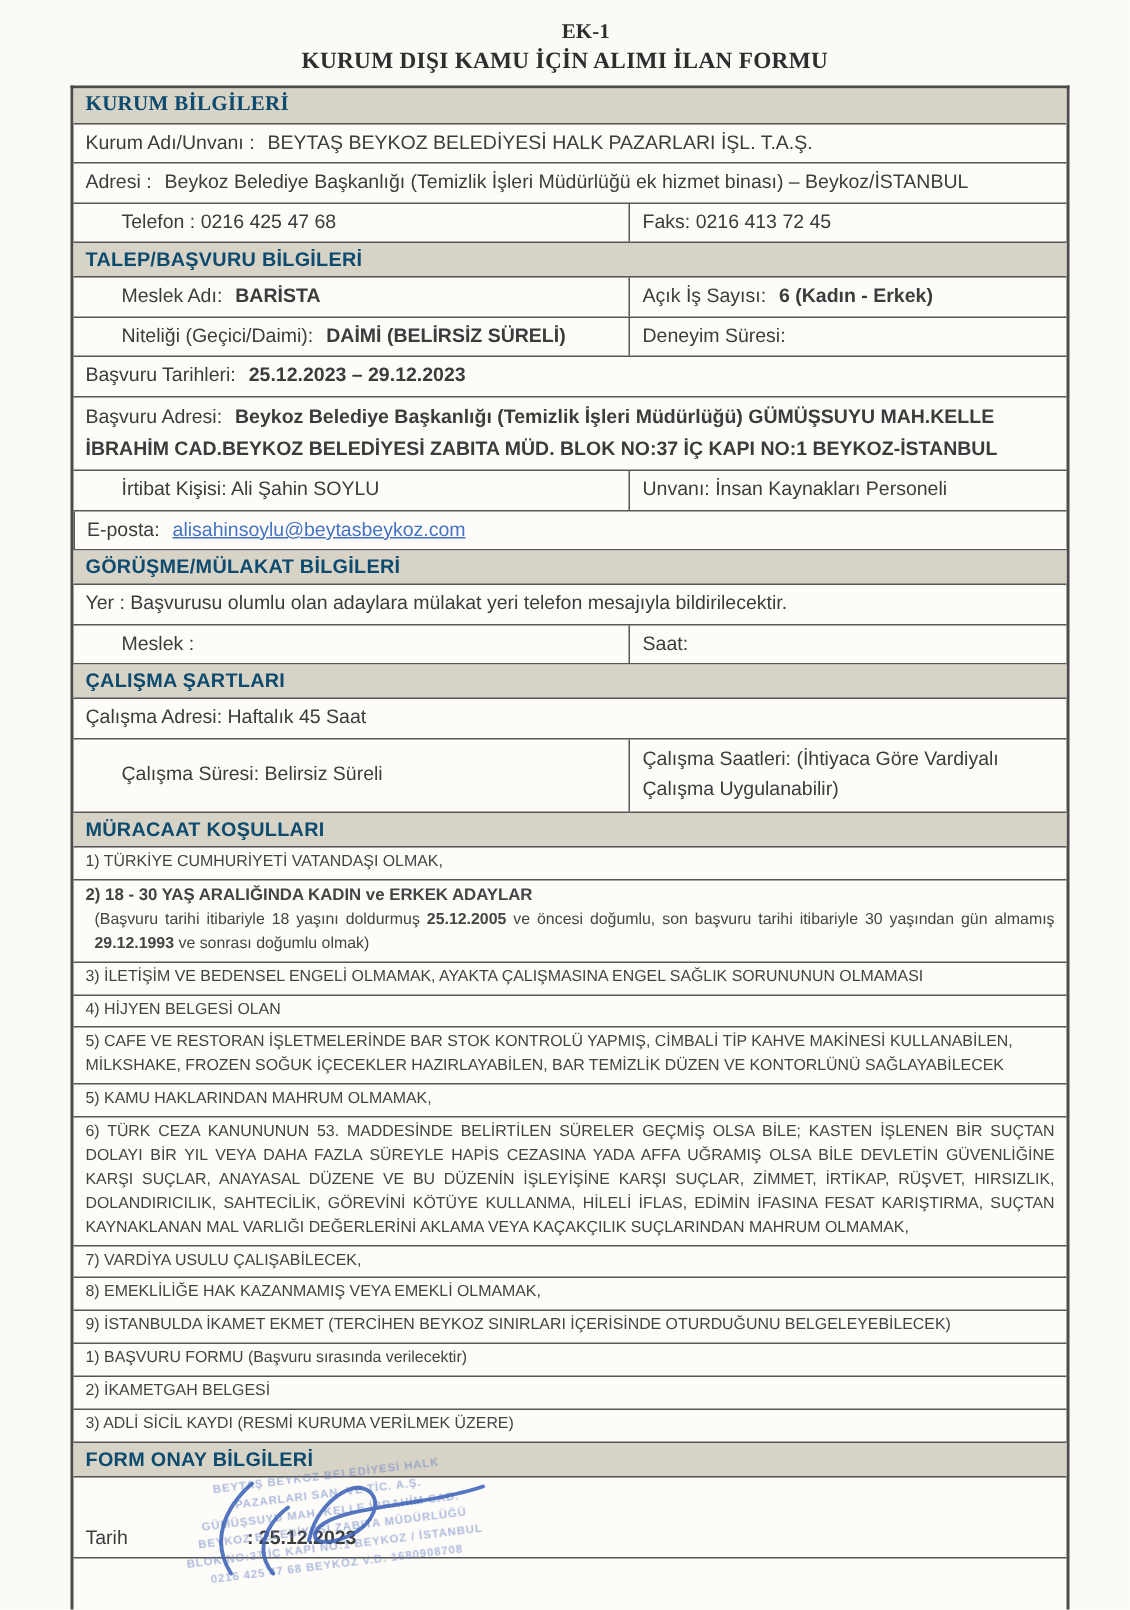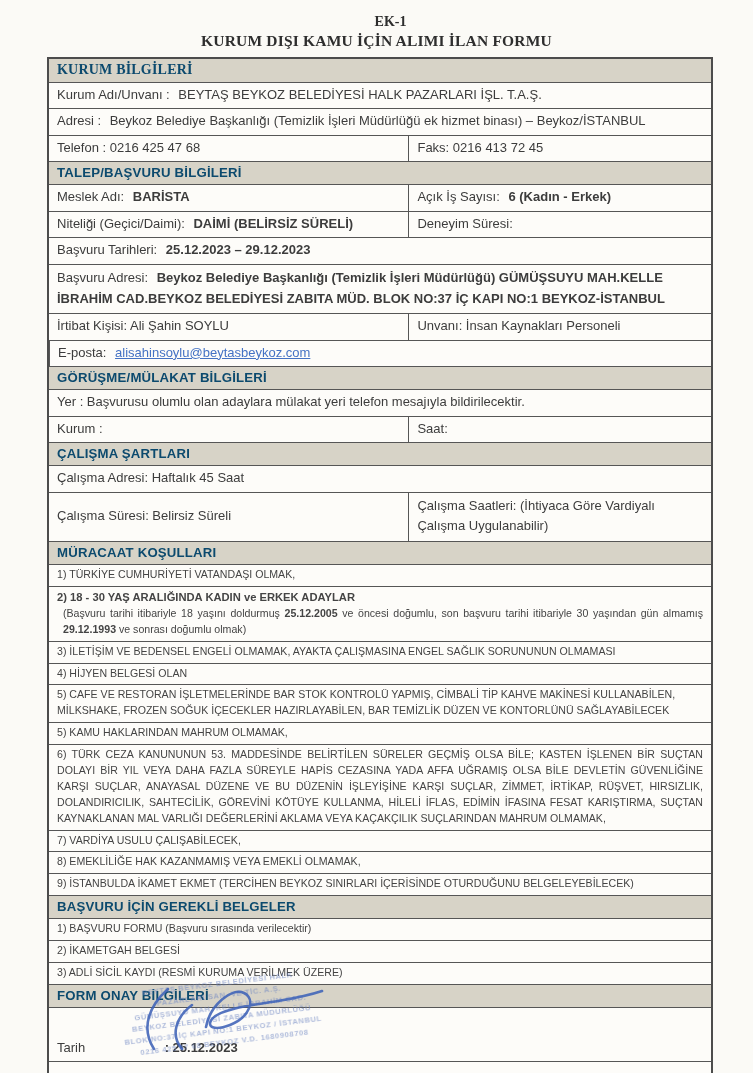--- a/index.html
+++ b/index.html
@@ -26,21 +26,21 @@
 
   .form-table {
     position:absolute; left:47px; top:57px; width:666px;
     border:2px solid #4c4c4c;
     border-bottom:2px solid #8a4a3a;
     background:#fdfcf9;
   }
   .t-row { border-bottom:1px solid #565656; display:block; }
   .t-row:last-child { border-bottom:none; }
   .t-row.split { display:flex; align-items:stretch; }
-  .cell-l { width:54.3%; }
+  .cell-l { width:54.3%;margin-left:24px; }
   .cell-r { width:45.7%; border-left:1px solid #565656; }
   .vcenter { display:flex; align-items:center; }
 
   .sec-header {
     background:#d7d3c7; font-weight:bold; font-size:13.2px; color:#0c4a6e;
     padding:3px 8px 4px 8px; letter-spacing:.2px;
   }
   .sec-header.serif { font-family:"Liberation Serif", serif; font-size:14px; }
 
   .field { font-size:13px; padding:3px 8px 4px 8px; line-height:1.42; }
@@ -122,21 +122,21 @@
     <div class="t-row split">
       <div class="cell-r field">
         <span>E-posta:</span>
         <span class="link gap">alisahinsoylu@beytasbeykoz.com</span>
       </div>
     </div>
 
     <div class="t-row sec-header">GÖRÜŞME/MÜLAKAT BİLGİLERİ</div>
     <div class="t-row field">Yer : Başvurusu olumlu olan adaylara mülakat yeri telefon mesajıyla bildirilecektir.</div>
     <div class="t-row split">
-      <div class="cell-l field">Kurum :</div>
+      <div class="cell-l field">Meslek :</div>
       <div class="cell-r field">Saat:</div>
     </div>
 
     <div class="t-row sec-header">ÇALIŞMA ŞARTLARI</div>
     <div class="t-row field">Çalışma Adresi: Haftalık 45 Saat</div>
     <div class="t-row split">
       <div class="cell-l field vcenter">Çalışma Süresi: Belirsiz Süreli</div>
       <div class="cell-r wraprow">Çalışma Saatleri: (İhtiyaca Göre Vardiyalı Çalışma Uygulanabilir)</div>
     </div>
 
@@ -152,21 +152,20 @@
     <div class="t-row cond">4) HİJYEN BELGESİ OLAN</div>
     <div class="t-row cond">5) CAFE VE RESTORAN İŞLETMELERİNDE BAR STOK KONTROLÜ YAPMIŞ, CİMBALİ TİP KAHVE MAKİNESİ KULLANABİLEN, MİLKSHAKE, FROZEN SOĞUK İÇECEKLER HAZIRLAYABİLEN, BAR TEMİZLİK DÜZEN VE KONTORLÜNÜ SAĞLAYABİLECEK</div>
     <div class="t-row cond">5) KAMU HAKLARINDAN MAHRUM OLMAMAK,</div>
     <div class="t-row cond">
       <div class="just" style="padding-left:0">6) TÜRK CEZA KANUNUNUN 53. MADDESİNDE BELİRTİLEN SÜRELER GEÇMİŞ OLSA BİLE; KASTEN İŞLENEN BİR SUÇTAN DOLAYI BİR YIL VEYA DAHA FAZLA SÜREYLE HAPİS CEZASINA YADA AFFA UĞRAMIŞ OLSA BİLE DEVLETİN GÜVENLİĞİNE KARŞI SUÇLAR, ANAYASAL DÜZENE VE BU DÜZENİN İŞLEYİŞİNE KARŞI SUÇLAR, ZİMMET, İRTİKAP, RÜŞVET, HIRSIZLIK, DOLANDIRICILIK, SAHTECİLİK, GÖREVİNİ KÖTÜYE KULLANMA, HİLELİ İFLAS, EDİMİN İFASINA FESAT KARIŞTIRMA, SUÇTAN KAYNAKLANAN MAL VARLIĞI DEĞERLERİNİ AKLAMA VEYA KAÇAKÇILIK SUÇLARINDAN MAHRUM OLMAMAK,</div>
     </div>
     <div class="t-row cond">7) VARDİYA USULU ÇALIŞABİLECEK,</div>
     <div class="t-row cond">8) EMEKLİLİĞE HAK KAZANMAMIŞ VEYA EMEKLİ OLMAMAK,</div>
     <div class="t-row cond">9) İSTANBULDA İKAMET EKMET (TERCİHEN BEYKOZ SINIRLARI İÇERİSİNDE OTURDUĞUNU BELGELEYEBİLECEK)</div>
 
-    <div class="t-row sec-header">BAŞVURU İÇİN GEREKLİ BELGELER</div>
     <div class="t-row cond">1) BAŞVURU FORMU (Başvuru sırasında verilecektir)</div>
     <div class="t-row cond">2) İKAMETGAH BELGESİ</div>
     <div class="t-row cond">3) ADLİ SİCİL KAYDI (RESMİ KURUMA VERİLMEK ÜZERE)</div>
 
     <div class="t-row sec-header">FORM ONAY BİLGİLERİ</div>
     <div class="t-row field">
       <span class="onay-label">Tarih</span>
       <span class="b">: 25.12.2023</span>
     </div>
     <div class="t-row field">

